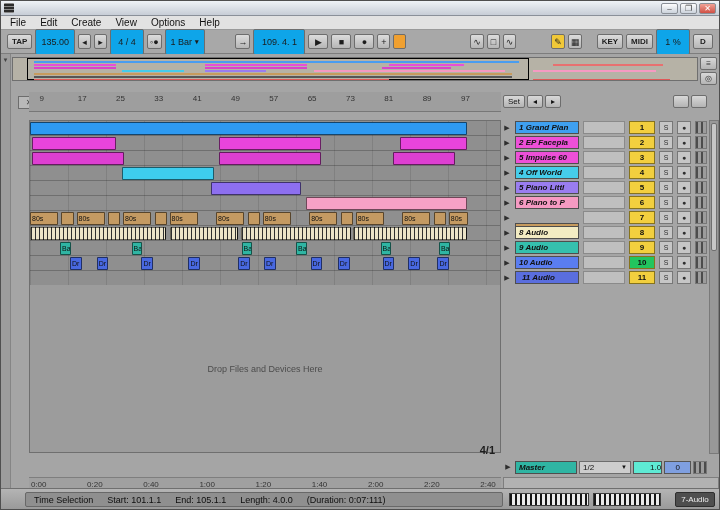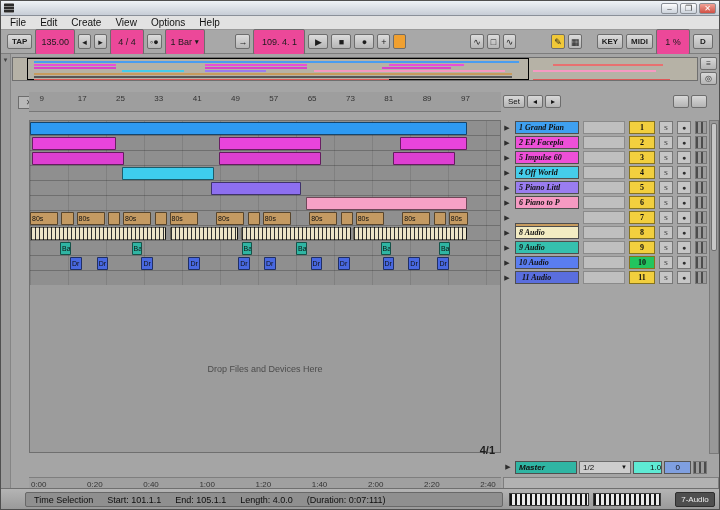--- a/index.html
+++ b/index.html
@@ -25,21 +25,21 @@
   .menubar { position:absolute; top:15px; left:0; right:0; height:14px; background:#e2e2e2;
     border-bottom:1px solid #9a9a9a; display:flex; align-items:center; padding:0 2px; }
   .menu-item { font-size:10px; padding:0 7px; color:#111; }
 
   
   .transport { position:absolute; top:29px; left:0; right:0; height:24px; background:#a8a8a8;
     border-bottom:1px solid #7d7d7d; display:flex; align-items:center; padding:0 6px; gap:3px; }
   .tbtn, .tfield { height:15px; display:inline-flex; align-items:center; justify-content:center;
     font-size:9px; color:#1c1c1c; border:1px solid #6d6d6d; border-radius:2px; }
   .tbtn { min-width:20px; padding:0 4px; background:linear-gradient(#dcdcdc,#b6b6b6); }
-  .tfield { min-width:34px; padding:12px 5px; background:#ec4899; }
+  .tfield { min-width:34px; padding:12px 5px; background:#0ea5e9; }
   .tiny { min-width:13px; padding:0 2px; }
   .qdrop b { font-size:7px; margin-left:3px; }
   .pos { min-width:52px; }
   .orangeon { background:#f0a030; }
   .pencilon { background:#f0c838; }
   .tsp { flex:1; } .tsp.s6 { flex:0.6; } .tsp.s14 { flex:1.4; } .tsp.s7 { flex:0.7; } .tsp.s2 { flex:0.2; }
   .tlabel { font-weight:bold; font-size:8px; }
 
   
   .main { position:absolute; top:53px; left:0; right:0; height:436px; background:#a5a5a5; }
@@ -71,21 +71,21 @@
   .clips-canvas { position:absolute; left:28px; top:66px; width:472px; height:165px; background:#8f8f8f;
     border:1px solid #6f6f6f; border-bottom:none; overflow:hidden;
     background-image:repeating-linear-gradient(90deg, rgba(0,0,0,0.10) 0 1px, transparent 1px 38px); }
   .lane { position:absolute; left:0; width:100%; height:15px; border-bottom:1px solid rgba(0,0,0,0.22); }
   .clip { position:absolute; height:13px; border:1px solid rgba(0,0,0,0.55); border-radius:1px;
     overflow:hidden; display:flex; align-items:center; padding:0 1px; }
   .clip-label { font-size:7px; line-height:1; color:#101010; white-space:nowrap; }
   .clip.striped { background:repeating-linear-gradient(90deg,#2e2e2e 0 1px,#ece4c8 1px 4px); }
 
   .track-headers { position:absolute; left:502px; top:66px; width:204px; height:165px; }
-  .thead-row { position:absolute; left:0; width:100%; height:15px; display:flex; align-items:center; gap:4px;font-family:Liberation Serif, serif; }
+  .thead-row { position:absolute; left:0; width:100%; height:15px; display:flex; align-items:center; gap:4px; }
   .c-arrow { width:11px; text-align:center; font-size:7px; color:#2e2e2e; }
   .c-name { flex:0 0 64px; height:13px; border:1px solid #4e4e4e; font-size:8px; font-style:italic;
     font-weight:bold; display:flex; align-items:center; padding:0 3px; overflow:hidden; white-space:nowrap; }
   .c-blank { flex:0 0 42px; height:13px; background:#bfbfbf; border:1px solid #8a8a8a; }
   .c-num { flex:0 0 26px; height:13px; border:1px solid #86731c; font-size:8px; font-weight:bold;
     display:flex; align-items:center; justify-content:center; }
   .c-s, .c-rec { flex:0 0 14px; height:13px; background:#c6c6c6; border:1px solid #777; font-size:7px;
     display:flex; align-items:center; justify-content:center; color:#2e2e2e; }
   .c-meter { flex:0 0 12px; height:13px; border:1px solid #777;
     background:repeating-linear-gradient(90deg,#4c4c4c 0 2px,#9c9c9c 2px 5px); }

